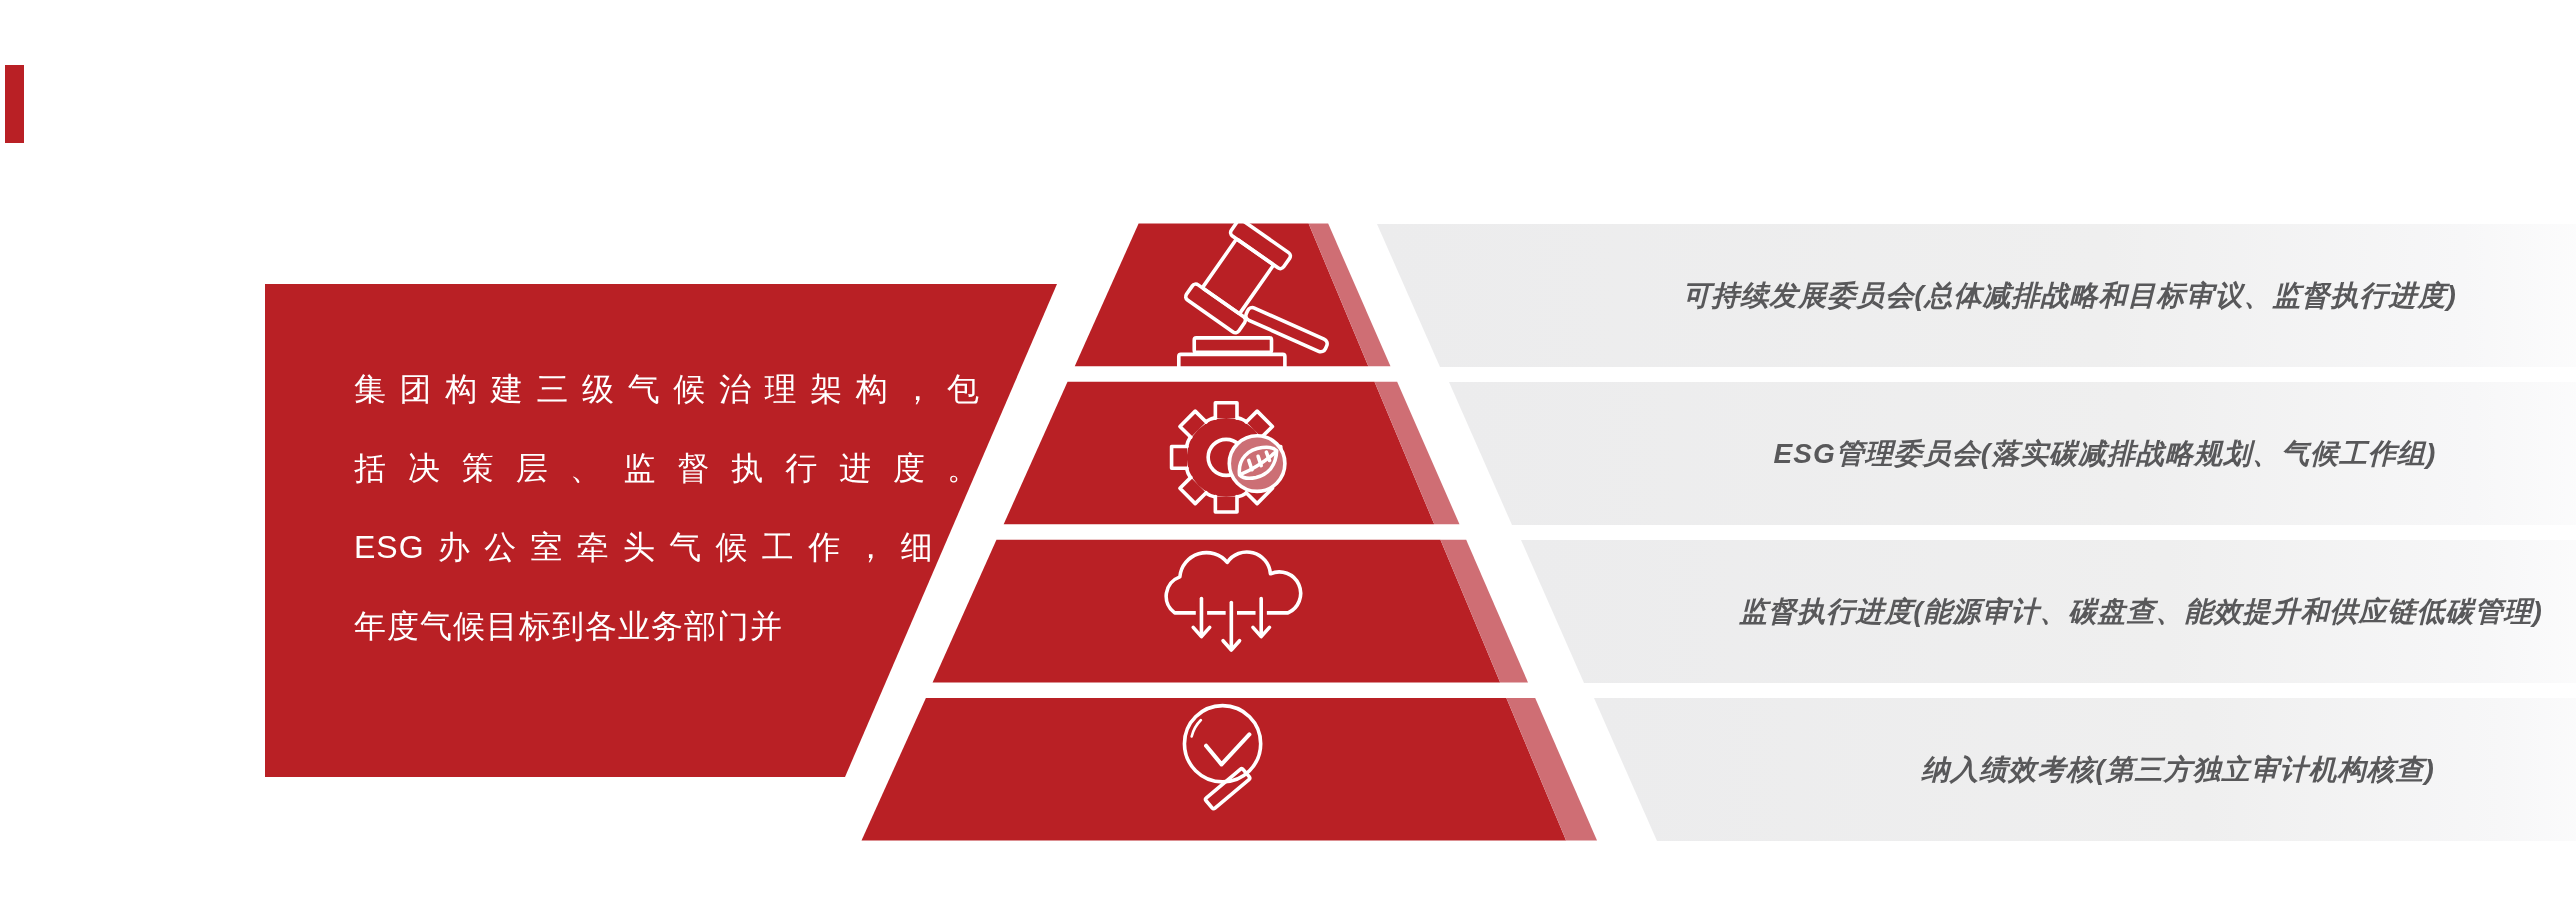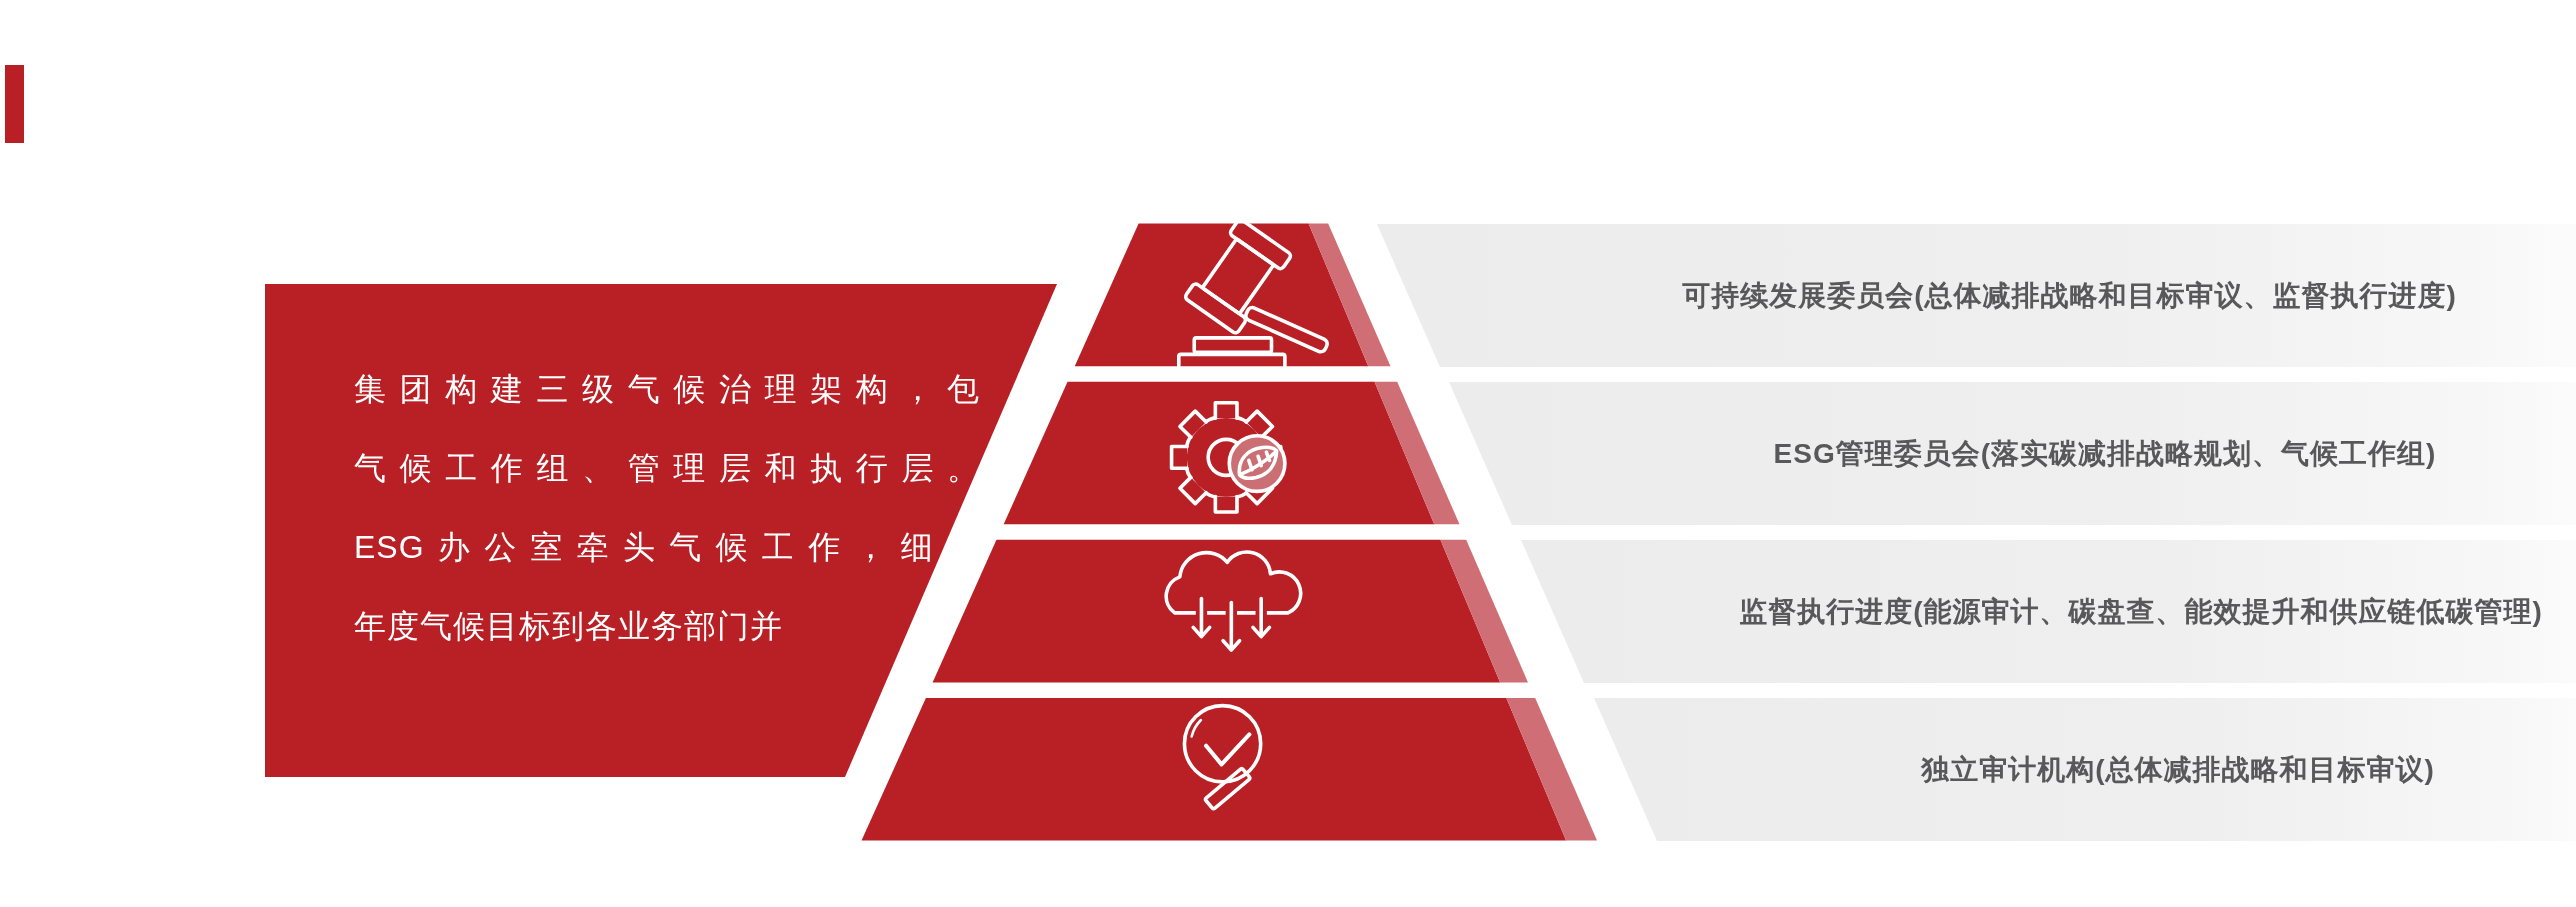--- a/index.html
+++ b/index.html
@@ -36,58 +36,58 @@
   }
   .intro-line:last-child{text-align-last:left;}
   
   .level-bar{
     position:absolute;height:143px;
     background:linear-gradient(90deg,#ECECED 0%,#EFEFEF 55%,#F7F7F8 82%,#FFFFFF 97%);
     display:flex;align-items:center;justify-content:center;
     color:#58585A;font-size:28px;font-weight:600;letter-spacing:1px;
     white-space:nowrap;
   }
-  .level-bar span{padding-left:62px;}
+  .level-bar span{padding-left:62px;font-style:italic;}
   .bar1{left:1377px;top:224px;width:1323px;clip-path:polygon(0 0,100% 0,100% 100%,63px 100%);}
   .bar2{left:1449px;top:382px;width:1250px;clip-path:polygon(0 0,100% 0,100% 100%,63px 100%);}
   .bar3{left:1521px;top:540px;width:1178px;clip-path:polygon(0 0,100% 0,100% 100%,63px 100%);}
   .bar4{left:1594px;top:698px;width:1106px;clip-path:polygon(0 0,100% 0,100% 100%,63px 100%);}
   
   .pyramid-svg{position:absolute;left:0;top:0;width:2971px;height:907px;}
   .pyr-main{fill:#B92025;}
   .pyr-edge{fill:#CF6E74;}
   .icon{stroke:#ffffff;stroke-width:7;fill:none;stroke-linecap:round;stroke-linejoin:round;}
 </style>
 </head>
 <body>
 
 <div class="stage">
 
   <div class="accent-bar"></div>
 
   <div class="intro-box">
     <div class="intro-text">
       <div class="intro-line">集团构建三级气候治理架构，包</div>
-      <div class="intro-line">气候工作组、管理层和执行层。</div>
+      <div class="intro-line">括决策层、监督执行进度。</div>
       <div class="intro-line">ESG办公室牵头气候工作，细化</div>
       <div class="intro-line">年度气候目标到各业务部门并</div>
     </div>
   </div>
 
   <div class="level-bar bar1">
     <span>可持续发展委员会(总体减排战略和目标审议、监督执行进度)</span>
   </div>
   <div class="level-bar bar2">
     <span>ESG管理委员会(落实碳减排战略规划、气候工作组)</span>
   </div>
   <div class="level-bar bar3">
     <span>监督执行进度(能源审计、碳盘查、能效提升和供应链低碳管理)</span>
   </div>
   <div class="level-bar bar4">
-    <span>独立审计机构(总体减排战略和目标审议)</span>
+    <span>纳入绩效考核(第三方独立审计机构核查)</span>
   </div>
 
   <svg class="pyramid-svg" viewBox="0 0 5767 1761">
 
     <polygon class="pyr-main" points="2210,434 2540,434 2656,711 2086,711"></polygon>
     <polygon class="pyr-edge" points="2540,434 2578,434 2699,711 2656,711"></polygon>
 
     <polygon class="pyr-main" points="2072,741 2668,741 2784,1018 1948,1018"></polygon>
     <polygon class="pyr-edge" points="2668,741 2712,741 2833,1018 2784,1018"></polygon>
 

